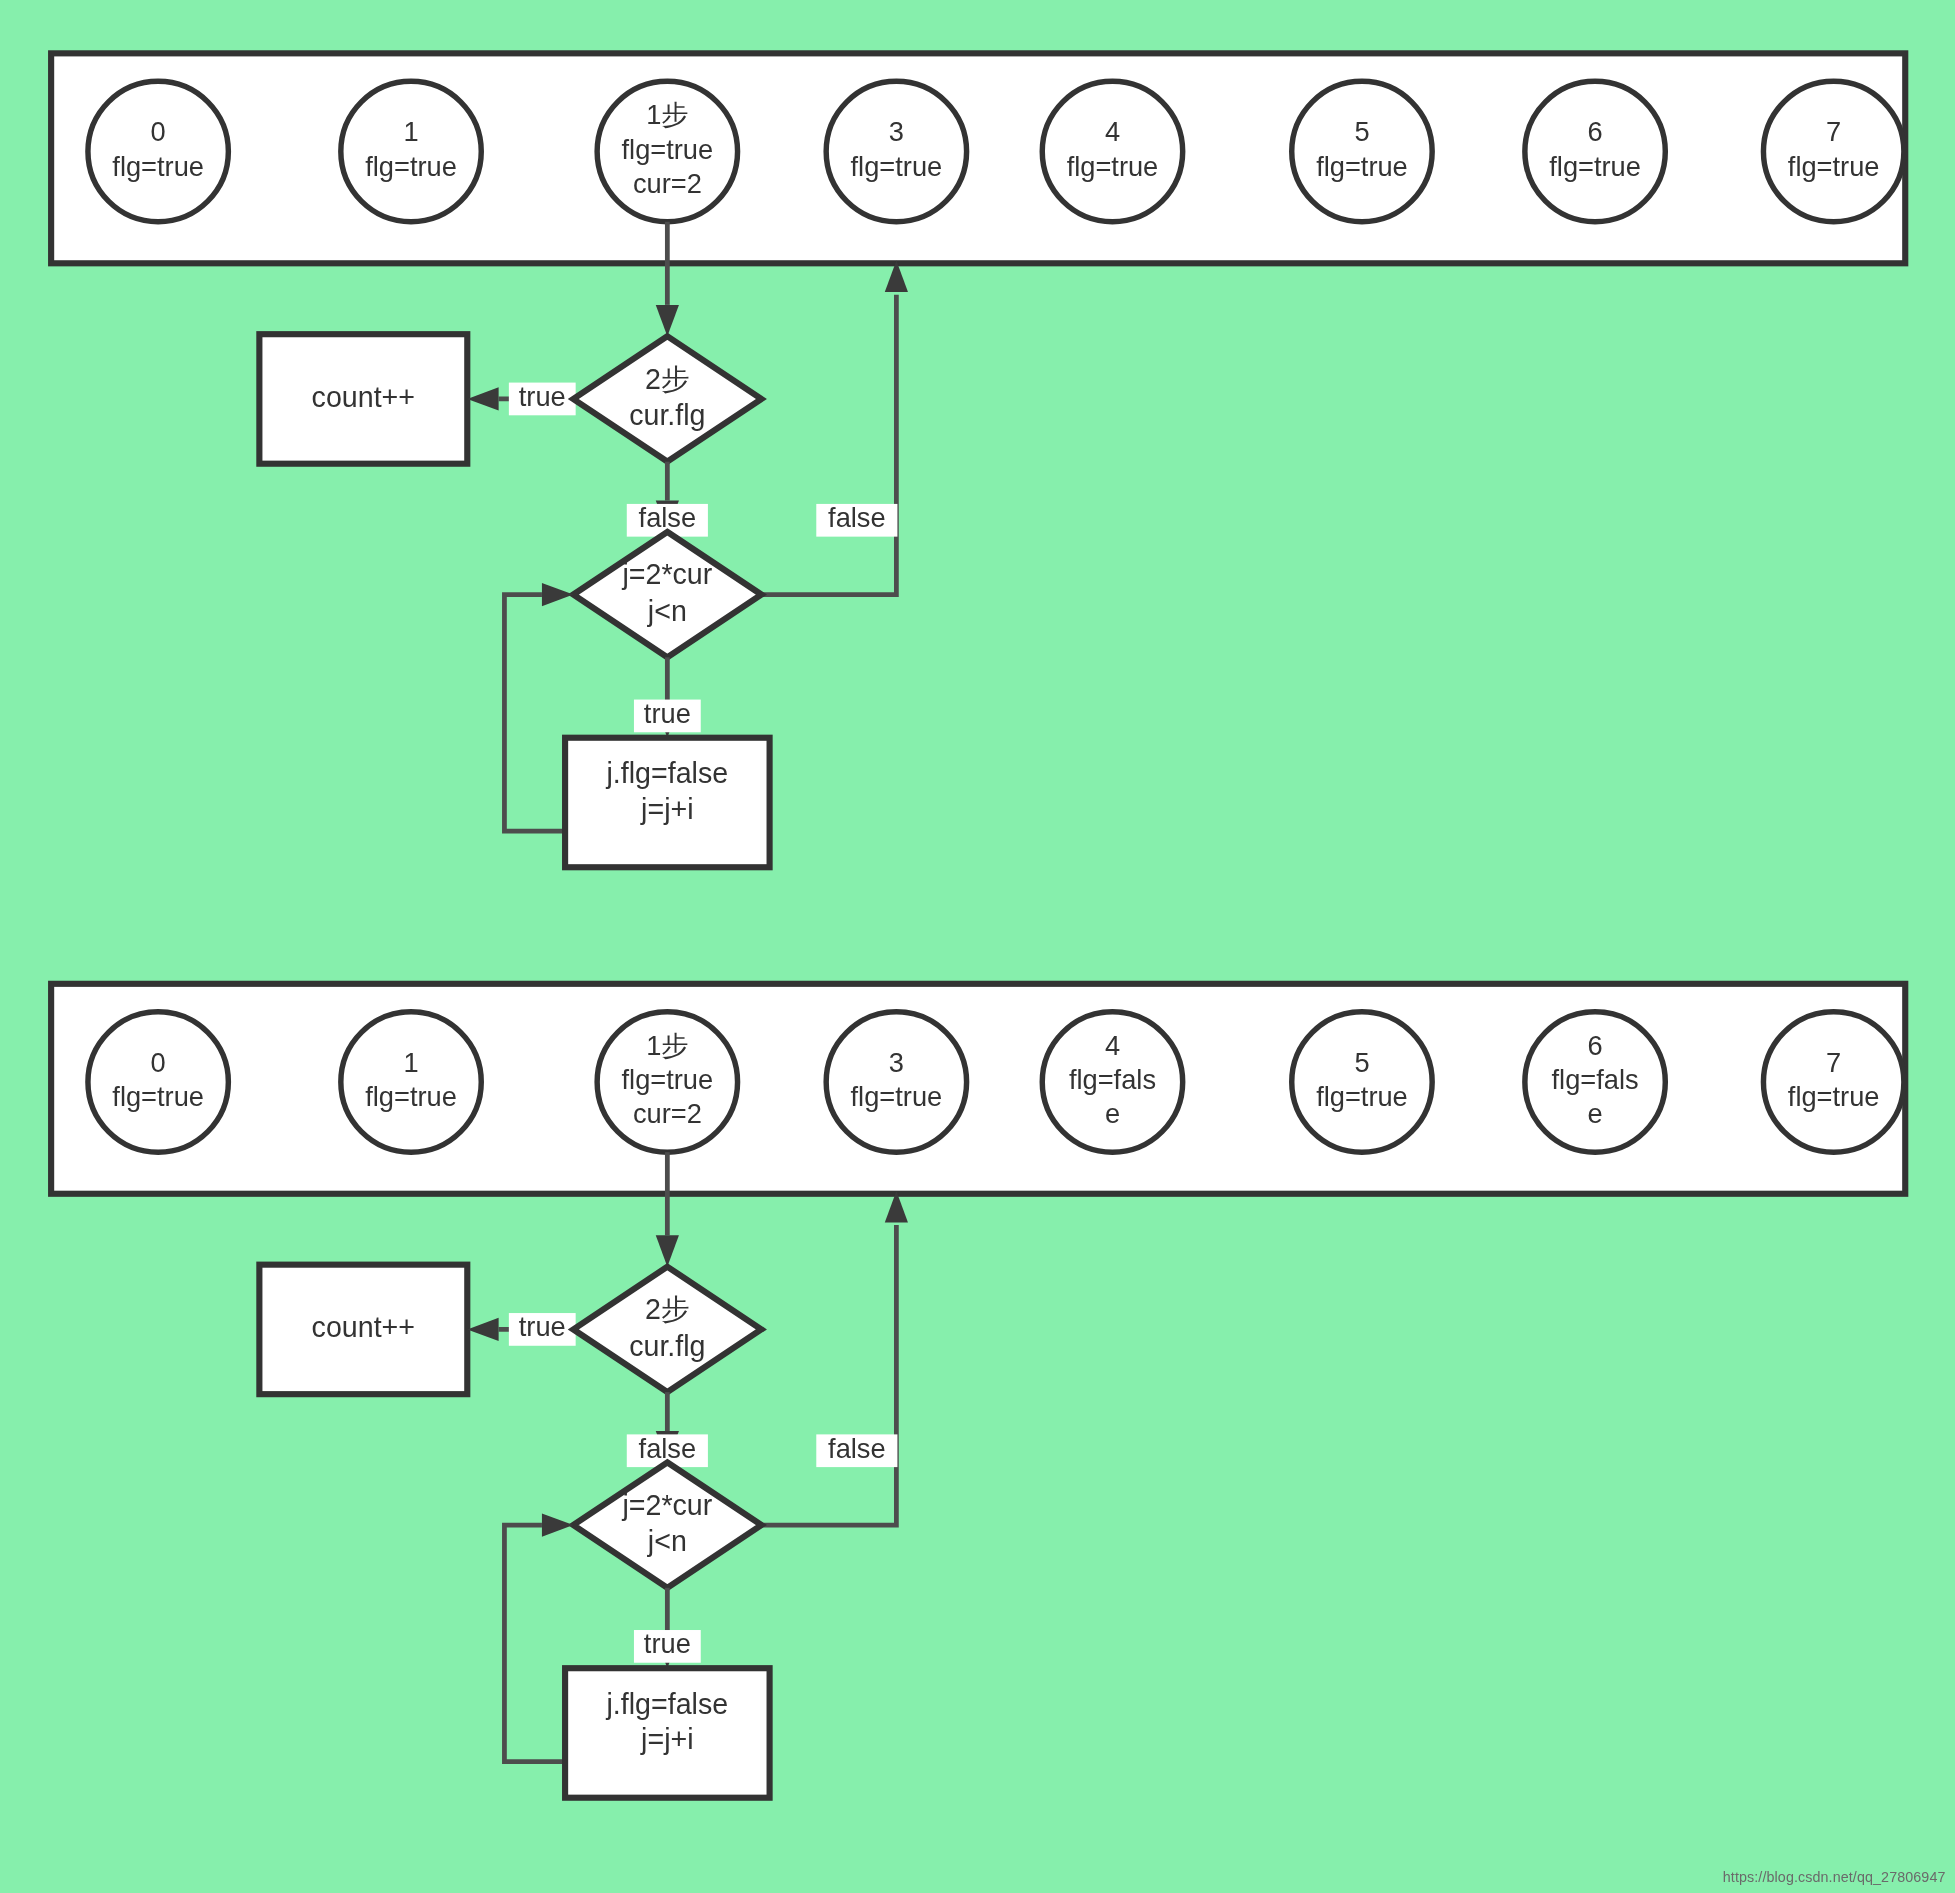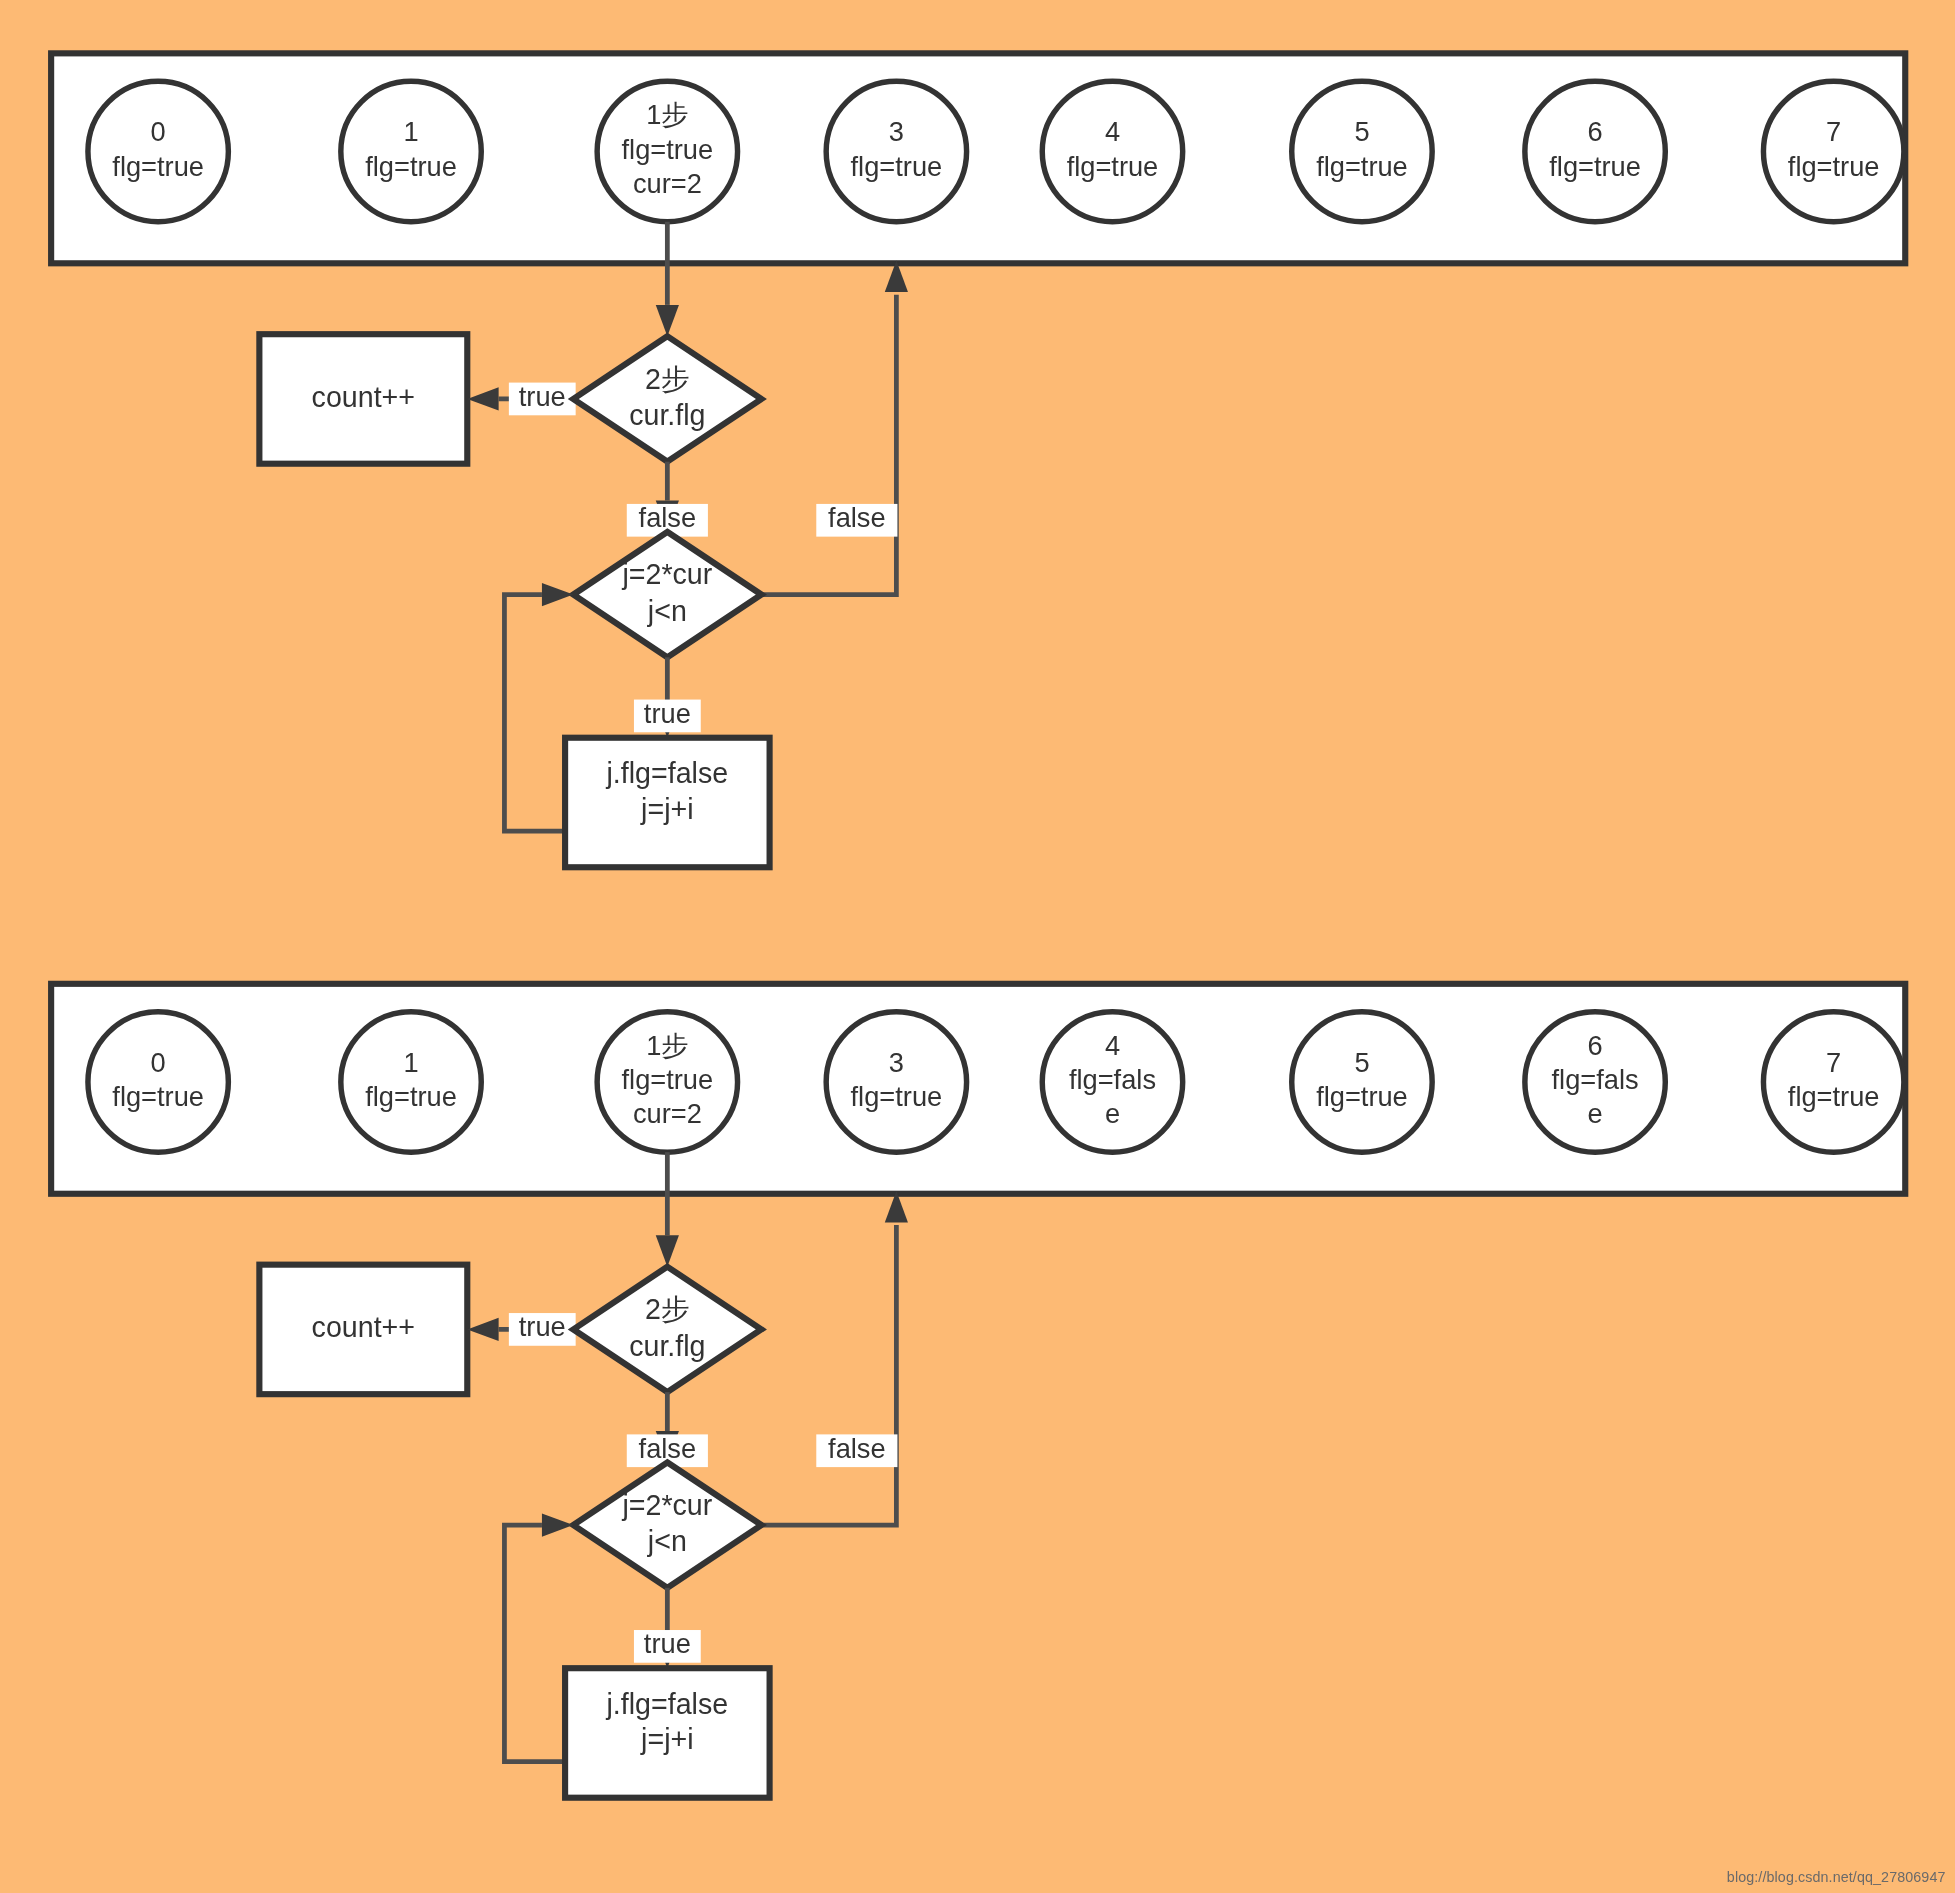--- a/index.html
+++ b/index.html
@@ -7,21 +7,21 @@
     padding: 0;
     background: #000000;
   }
   body {
     font-family: "Liberation Sans", "DejaVu Sans", sans-serif;
   }
   #stage {
     position: relative;
     width: 1955px;
     height: 1894px;
-    background: #fdba74;
+    background: #86efac;
     overflow: hidden;
   }
   #stage svg {
     position: absolute;
     top: 0;
     left: 0;
   }
   .panel-rect {
     fill: #ffffff;
     stroke: #333333;
@@ -219,15 +219,15 @@
         <path d="M 979 2329 L 979 2401" class="edge"></path>
         <polygon points="979,2447 962,2401 996,2401" class="arrowhead"></polygon>
         <rect x="930" y="2391" width="98" height="48" class="edge-label-bg"></rect>
         <text class="edge-label-text" x="979"><tspan x="979" y="2415">true</tspan></text>
         <path d="M 829 2584 L 740 2584 L 740 2237 L 795 2237" class="edge"></path>
         <polygon points="841,2237 795,2220 795,2254" class="arrowhead"></polygon>
         <rect x="829" y="2447" width="300" height="190" class="proc-box"></rect>
         <text class="box-text" x="979"><tspan x="979" y="2502">j.flg=false</tspan><tspan x="979" y="2554">j=j+i</tspan></text>
       </g>
     </svg>
-  <div class="watermark">blog://blog.csdn.net/qq_27806947</div>
+  <div class="watermark">https://blog.csdn.net/qq_27806947</div>
 </div>
 
 
 </body></html>

